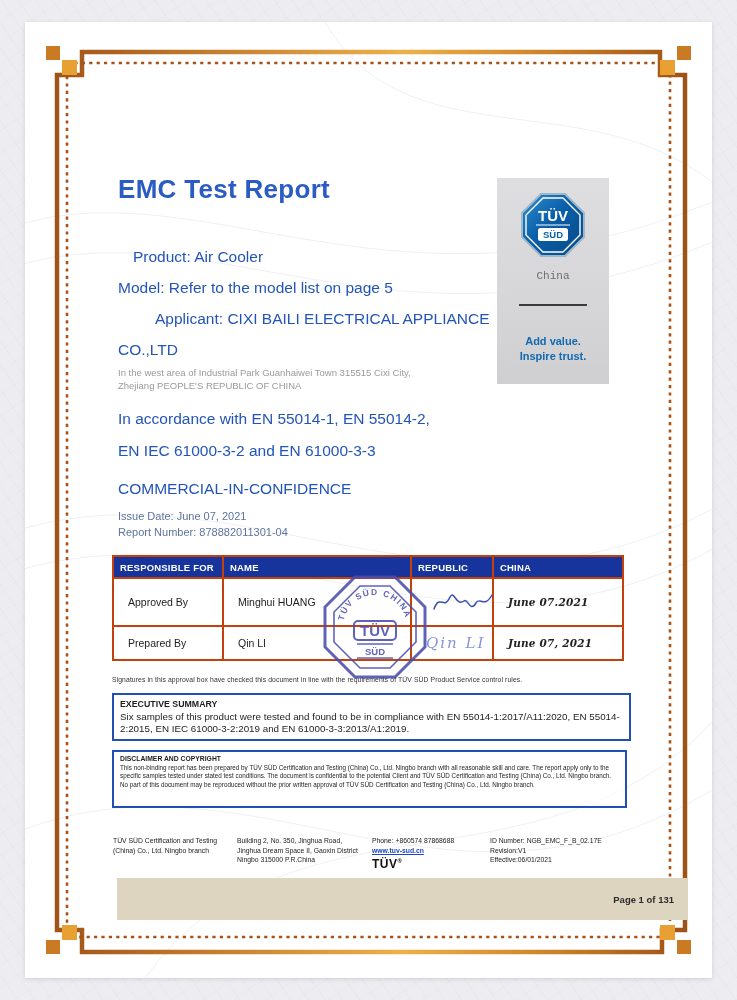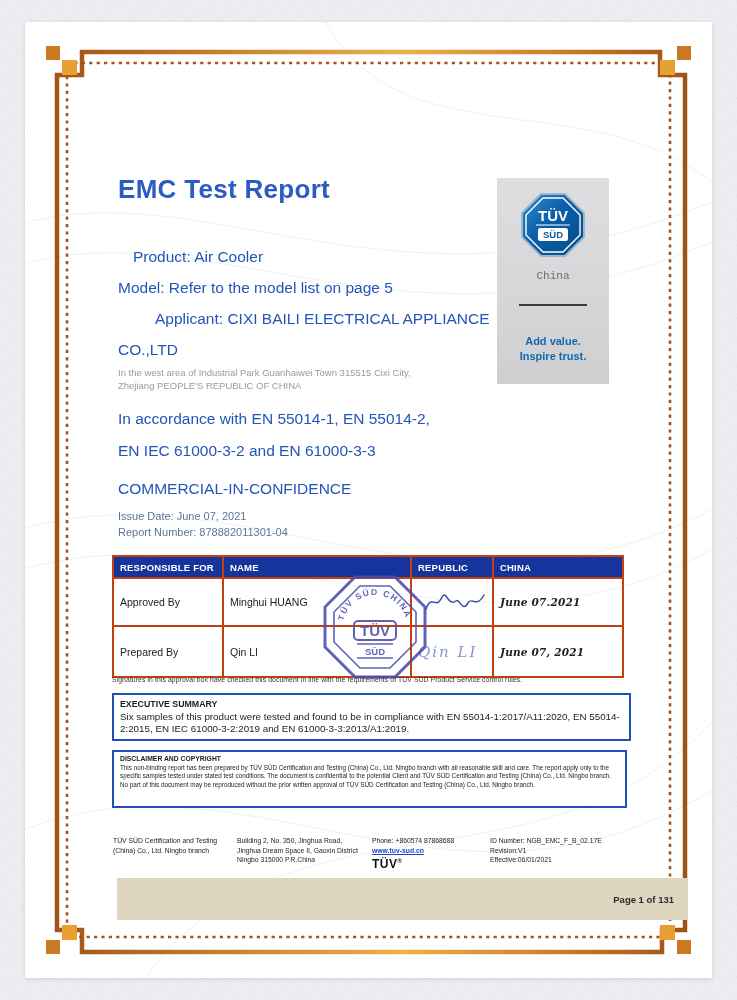--- a/index.html
+++ b/index.html
@@ -37,21 +37,21 @@
   .logo-panel .rule { width:68px; height:2px; background:#3b3b3d; margin:22px auto 0; }
   .logo-panel .tagline { margin-top:28px; font-size:11px; font-weight:700; color:#1169b0; line-height:15px; }
 
   
   table.sig { border-collapse:collapse; table-layout:fixed; width:510px; }
   table.sig th, table.sig td { border:2px solid #c2410c; }
   table.sig th {
     background:#16349c; color:#ffffff; font-size:9.5px; font-weight:700;
     text-align:left; padding:4px 0 4px 6px; height:22px; letter-spacing:.2px;
   }
-  table.sig td { font-size:10.5px; color:#222; padding-left:6px; }
+  table.sig td { font-size:10.5px; color:#222; padding-left:14px; }
   td.date-cell {
     font-family:"DejaVu Serif", serif; font-style:italic; font-weight:700;
     font-size:15px; color:#15151f; letter-spacing:.2px;
   }
   td.sign-cell { font-family:"DejaVu Serif", serif; }
   .hand-name { font-style:italic; font-size:15px; color:#8794d8; letter-spacing:2px; }
   .table-note { font-size:6.8px; color:#333; letter-spacing:.1px; }
 
   
   .info-box { border:2px solid #2050b4; padding:3px 6px; color:#1d1d1d; background:rgba(255,255,255,.6); }
@@ -171,21 +171,21 @@
     <tr style="height:48px;">
       <td>Approved By</td>
       <td>Minghui HUANG</td>
       <td class="sign-cell">
         <svg width="72" height="36" viewBox="0 0 72 36">
           <path d="M8,26 C14,10 18,28 24,14 C28,6 30,24 38,18 C42,15 44,30 50,20 C54,13 58,26 66,12" fill="none" stroke="#3d4fae" stroke-width="1.5" stroke-linecap="round"></path>
         </svg>
       </td>
       <td class="date-cell">June 07.2021</td>
     </tr>
-    <tr style="height:51px;">
+    <tr style="height:34px;">
       <td>Prepared By</td>
       <td>Qin LI</td>
       <td class="sign-cell">
         <span class="hand-name">Qin LI</span>
       </td>
       <td class="date-cell">June 07, 2021</td>
     </tr>
   </tbody>
     </table>
 

